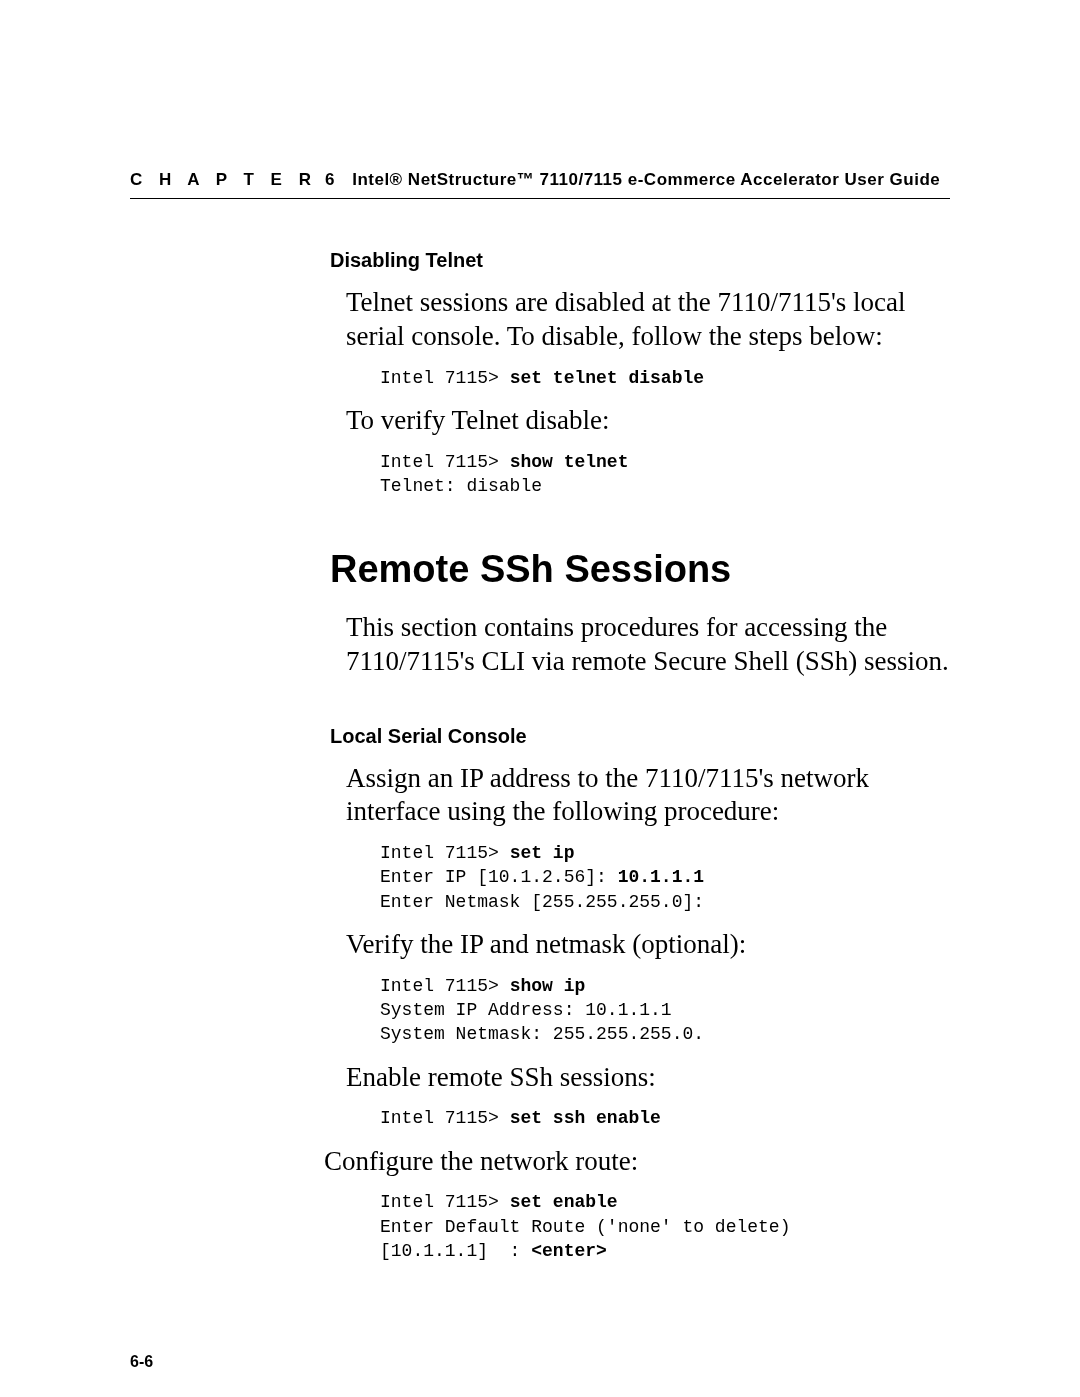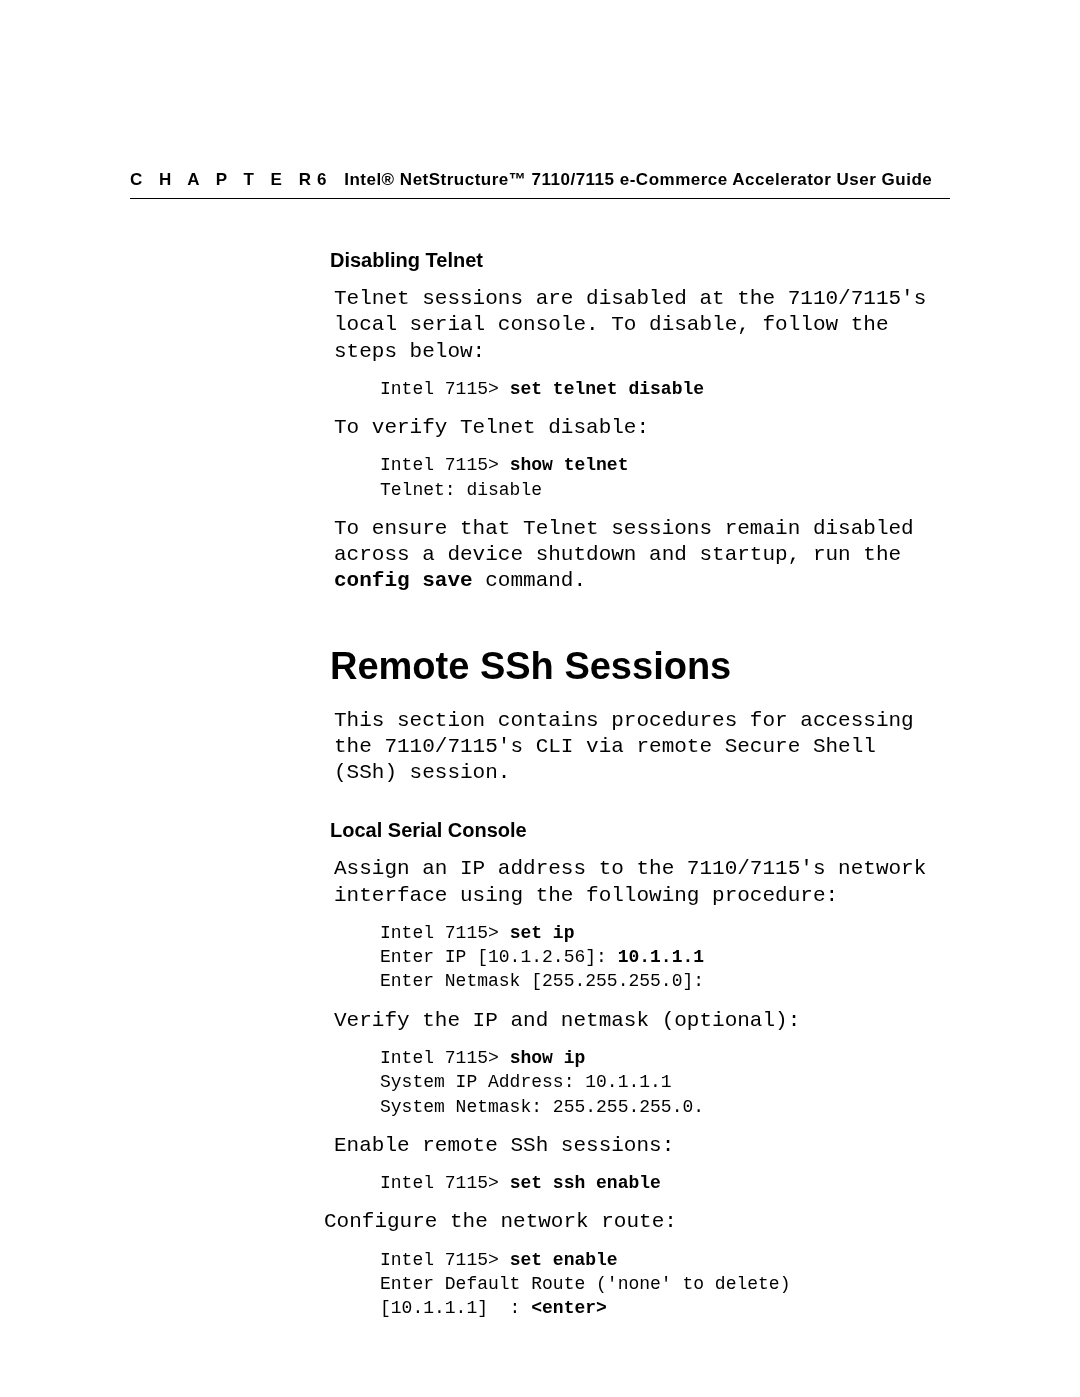--- a/index.html
+++ b/index.html
@@ -17,21 +17,21 @@
   }
   .header-line {
     font-family: Arial, Helvetica, sans-serif;
     font-weight: bold;
     font-size: 17px;
     letter-spacing: 0.5px;
     margin-bottom: 8px;
   }
   .header-line .chapter-label {
     letter-spacing: 6px;
-    margin-right: 0;
+    margin-right: 8px;
   }
   .header-sep {
     margin-left: 12px;
   }
   .rule {
     border: 0;
     border-top: 1.5px solid #000;
     margin: 0 0 50px 0;
   }
   .content {
@@ -43,24 +43,23 @@
     font-size: 20px;
     margin: 0 0 14px 0;
   }
   h1.chapter-title {
     font-family: Arial, Helvetica, sans-serif;
     font-weight: bold;
     font-size: 38px;
     margin: 50px 0 20px 0;
   }
   p.body {
-    font-size: 21px;
+    font-size: 27px;
     line-height: 1.25;
-    margin: 0 0 12px 4px;
-    font-family: Liberation Mono, monospace;
+    margin: 0 0 12px 16px;
   }
   .code-block {
     font-family: "Courier New", Courier, monospace;
     font-size: 18px;
     line-height: 1.35;
     margin: 6px 0 14px 50px;
     white-space: pre;
   }
   .code-block .b { font-weight: bold; text-align: right; }
   .inline-bold { font-weight: bold; }
@@ -83,26 +82,25 @@
   <hr class="rule">
 
   <div class="content">
 
     <h2 class="section">Disabling Telnet</h2>
     <p class="body">Telnet sessions are disabled at the 7110/7115's local serial console. To disable, follow the steps below:</p>
     <div class="code-block"><span>Intel 7115&gt; </span><span class="b">set telnet disable</span></div>
     <p class="body">To verify Telnet disable:</p>
     <div class="code-block"><span>Intel 7115&gt; </span><span class="b">show telnet</span>
 <span>Telnet: disable</span></div>
-    <p class="body"><span>To ensure that  Telnet sessions remain disabled across a device shutdown and startup, run the </span><span class="inline-bold">config save</span><span> command.</span></p>
 
     <h1 class="chapter-title">Remote SSh Sessions</h1>
     <p class="body">This section contains procedures for accessing the 7110/7115's CLI via remote Secure Shell (SSh) session.</p>
 
-    <h2 class="section" style="margin-top:33px">Local Serial Console</h2>
+    <h2 class="section" style="margin-top:46px">Local Serial Console</h2>
     <p class="body">Assign an IP address to the 7110/7115's network interface using the following procedure:</p>
     <div class="code-block"><span>Intel 7115&gt; </span><span class="b">set ip</span>
 <span>Enter IP [10.1.2.56]: </span><span class="b">10.1.1.1</span>
 <span>Enter Netmask [255.255.255.0]:</span></div>
     <p class="body">Verify the IP and netmask (optional):</p>
     <div class="code-block"><span>Intel 7115&gt; </span><span class="b">show ip</span>
 <span>System IP Address: 10.1.1.1</span>
 <span>System Netmask: 255.255.255.0.</span></div>
     <p class="body">Enable remote SSh sessions:</p>
     <div class="code-block"><span>Intel 7115&gt; </span><span class="b">set ssh enable</span></div>

